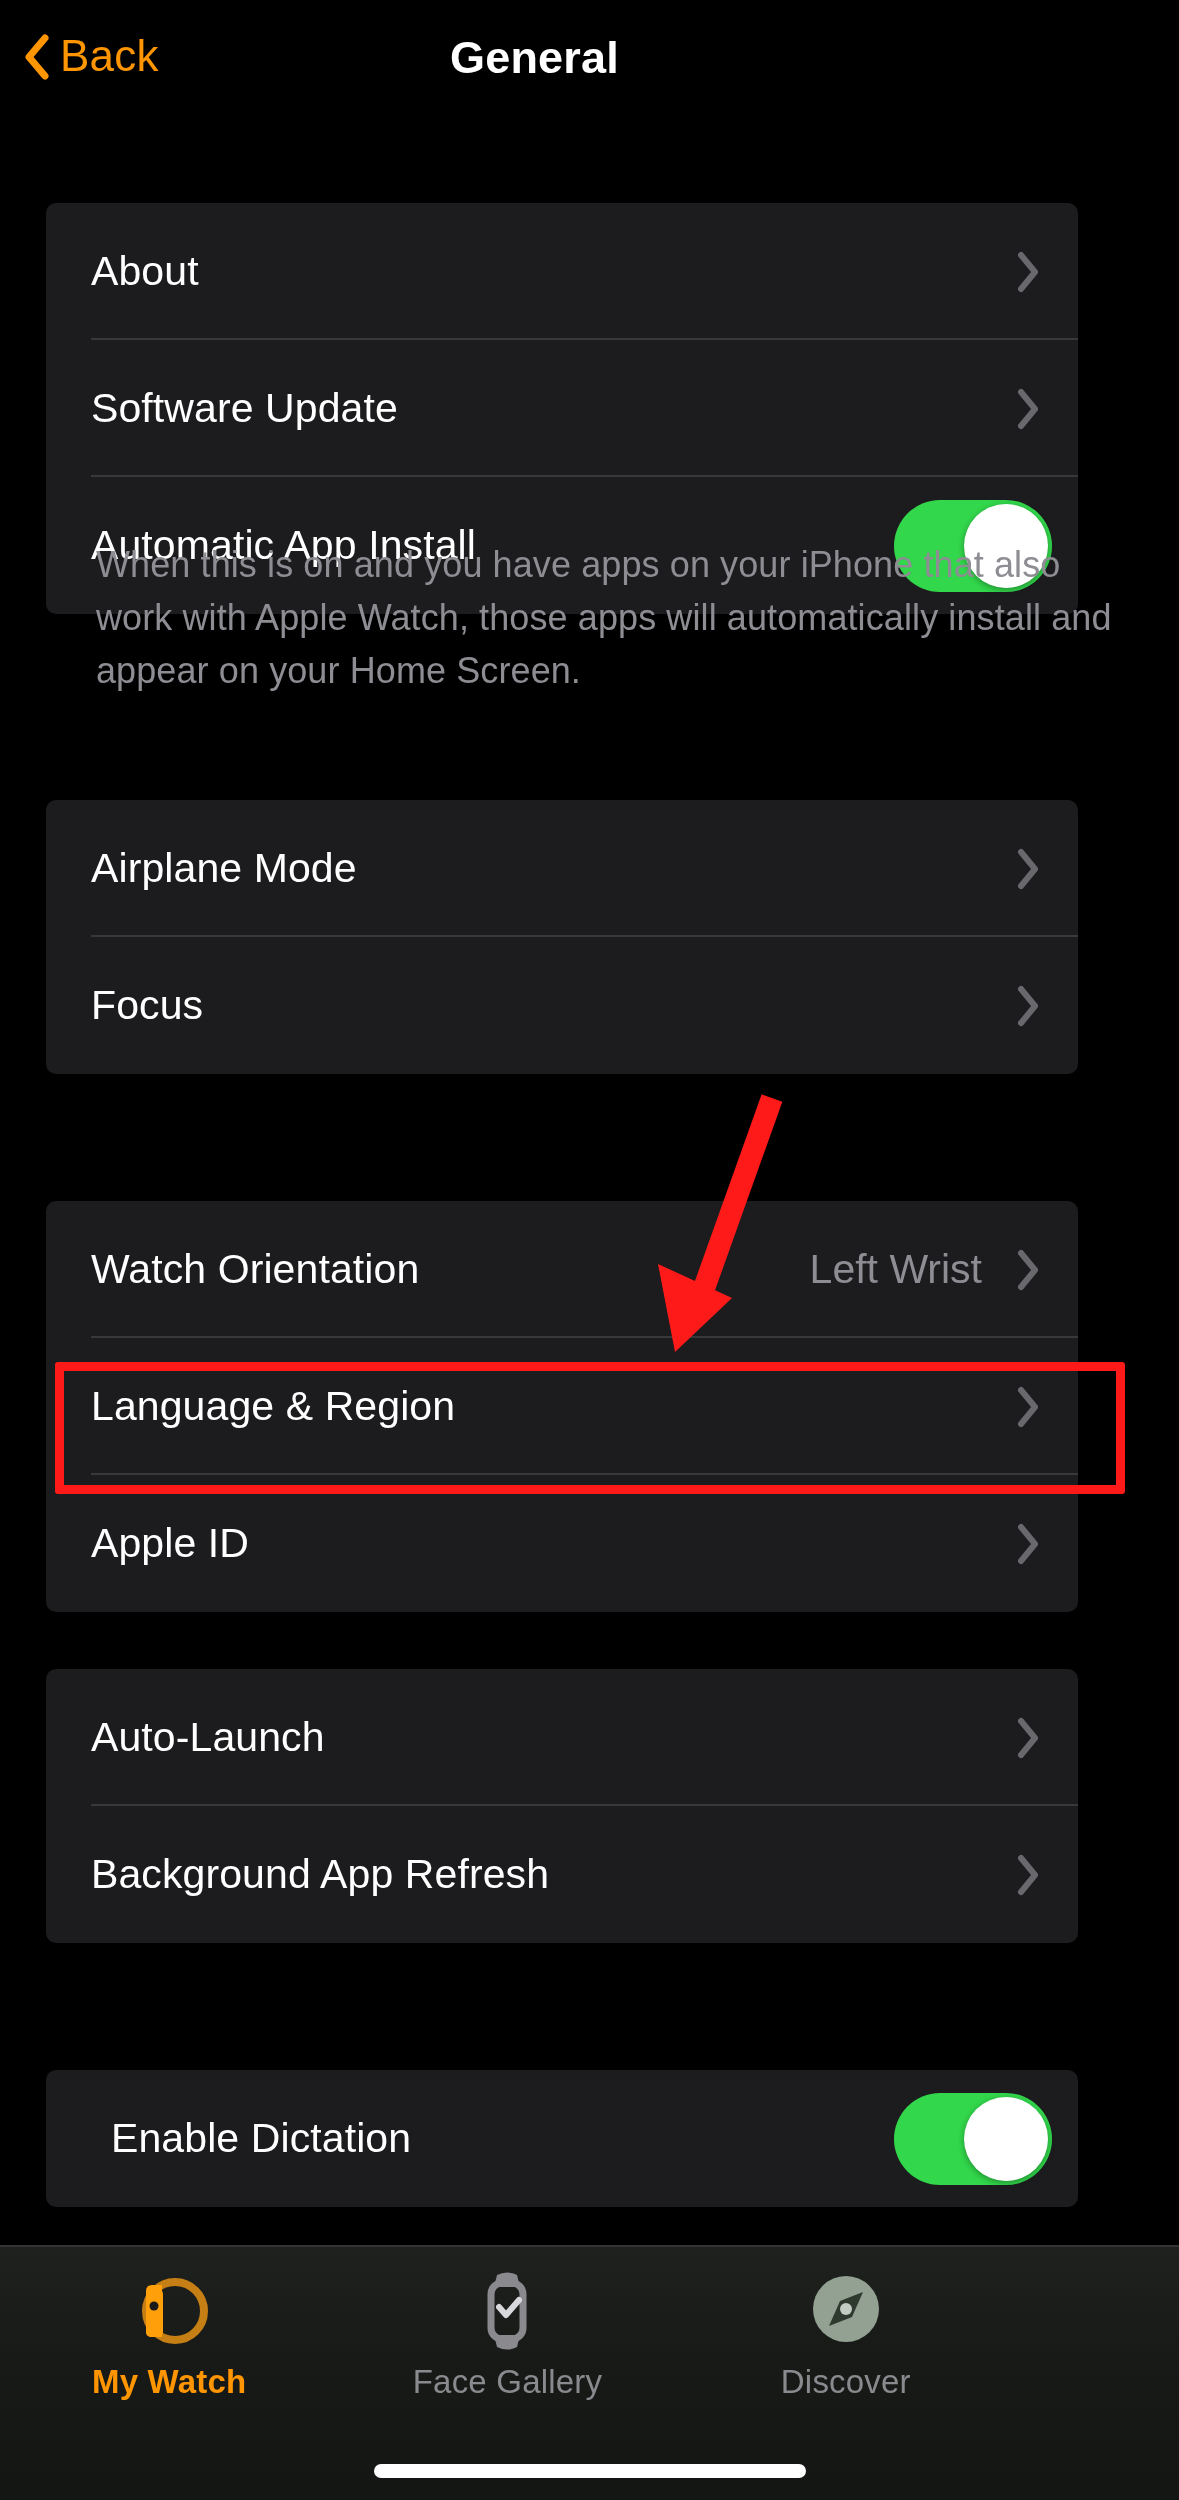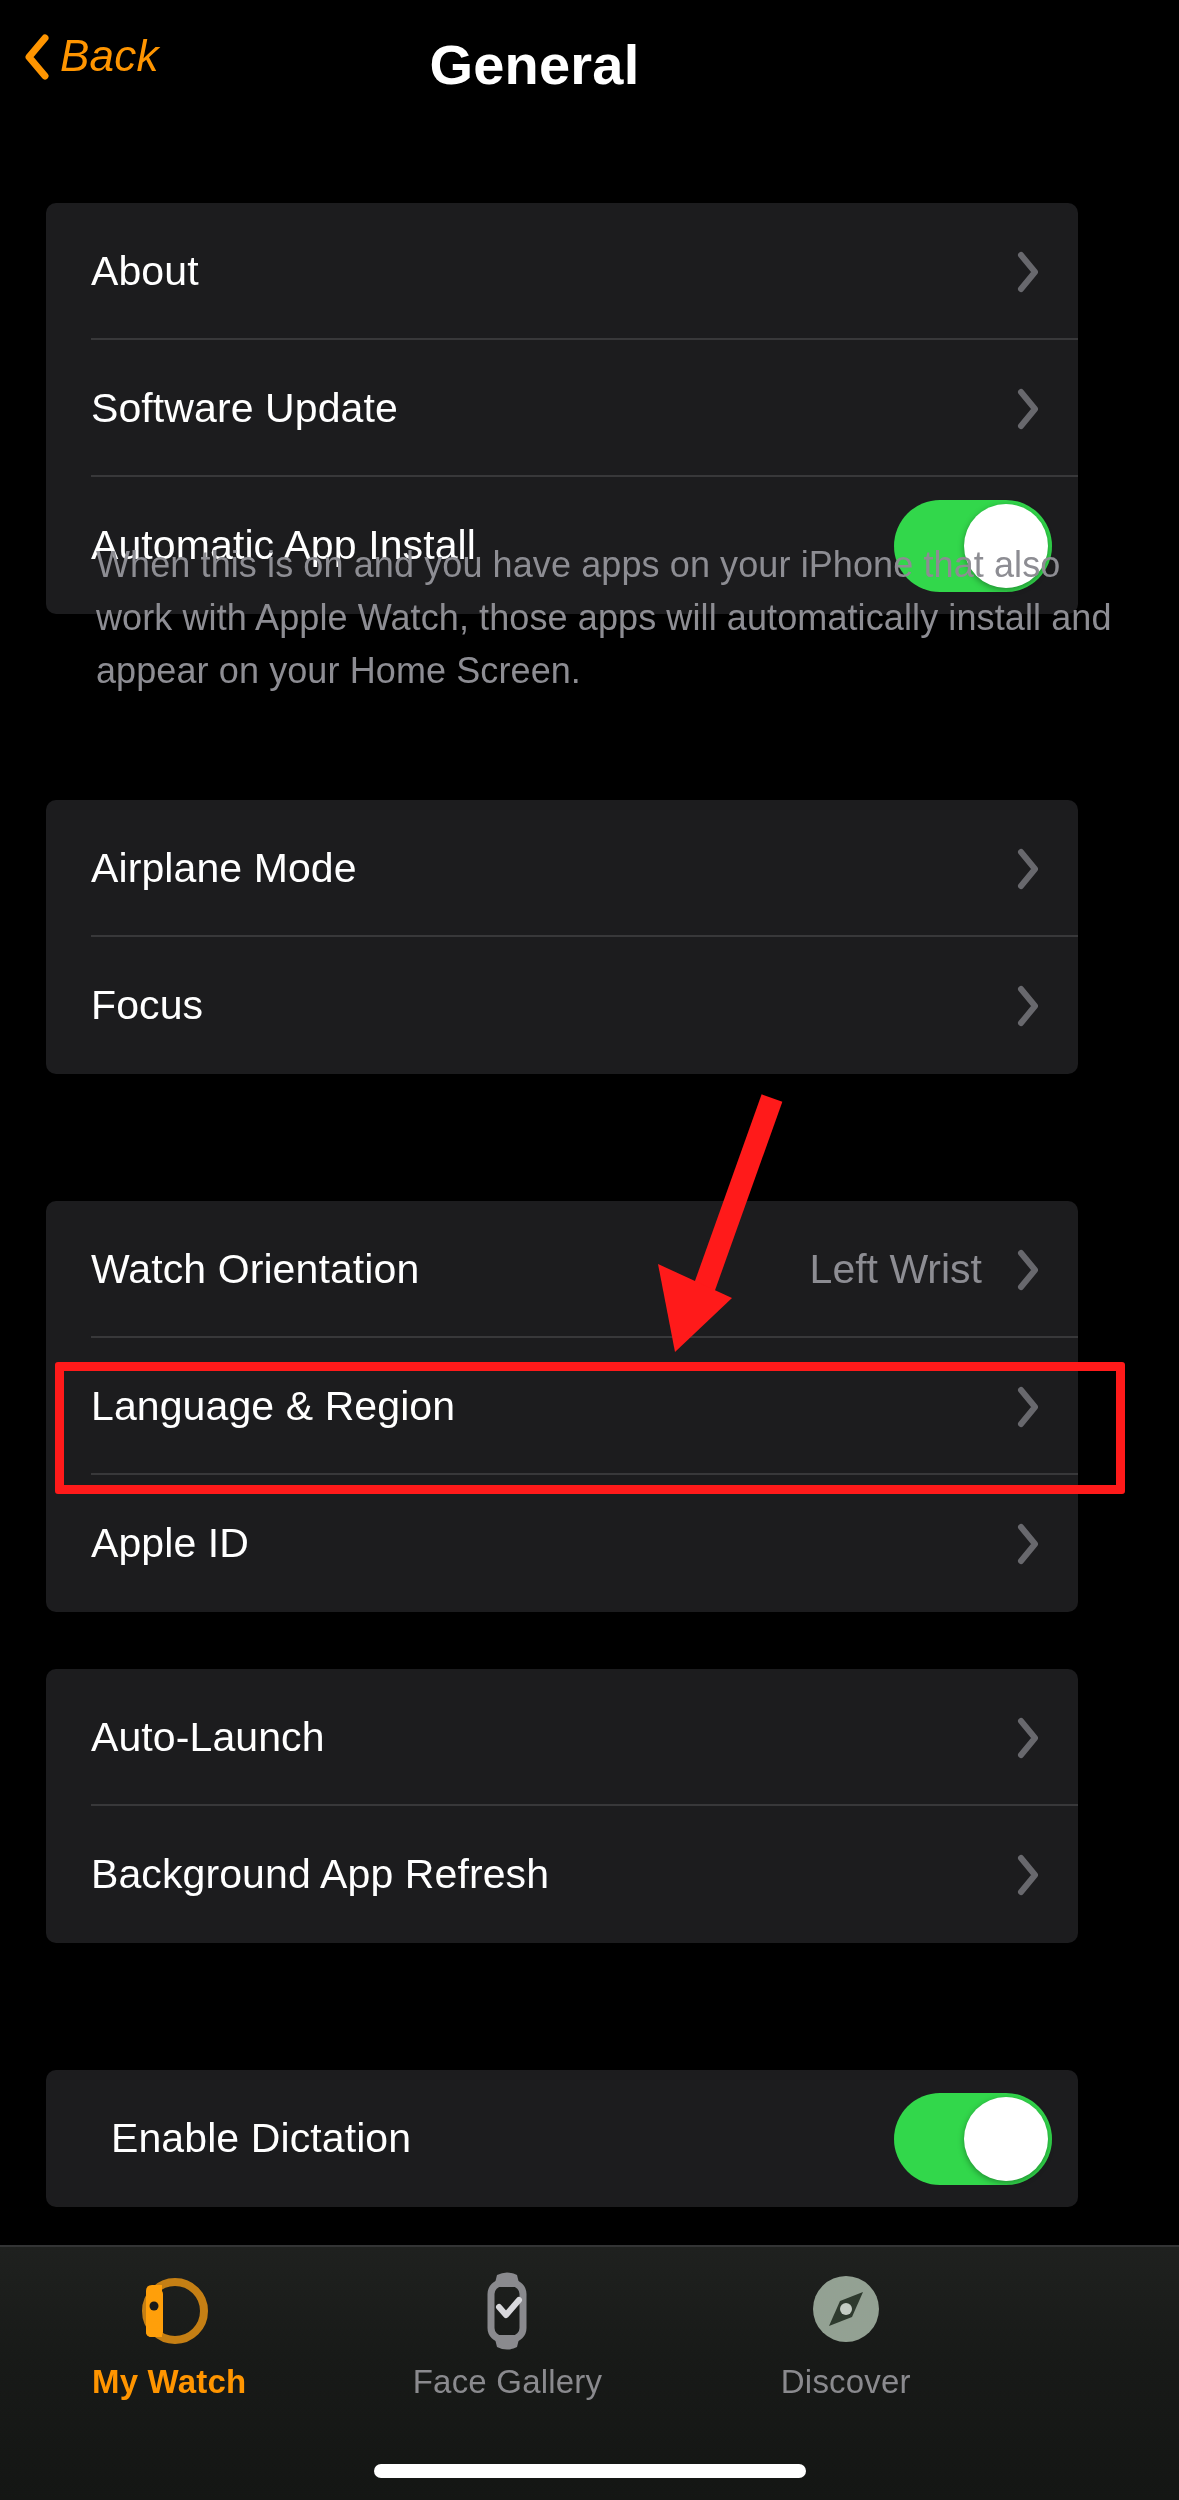--- a/index.html
+++ b/index.html
@@ -18,34 +18,33 @@
   
   .navbar {
     position:absolute; top:0; left:0;
     width:1179px; height:140px;
   }
   .nav-back {
     position:absolute; left:24px; top:34px;
     display:flex; align-items:center; gap:10px;
     color:#FF9500;
     cursor:pointer;
-    font-style:italic;
   }
   .nav-back .chev {
     display:block; width:26px; height:44px;
   }
   .nav-back .chev svg { display:block; }
   .nav-back-label {
     font-size:44px; font-weight:400; letter-spacing:.2px;
     color:#FF9500; line-height:1;
   }
   .nav-title {
     position:absolute; left:0; top:32px; width:1069px;
     text-align:center;
-    font-size:56px; font-weight:700; color:#FFFFFF;
+    font-size:45px; font-weight:700; color:#FFFFFF;
     letter-spacing:.2px;
   }
 
   
   .content {
     position:absolute; top:140px; left:0;
     width:1179px; height:2105px;
     overflow:hidden;
   }
 

